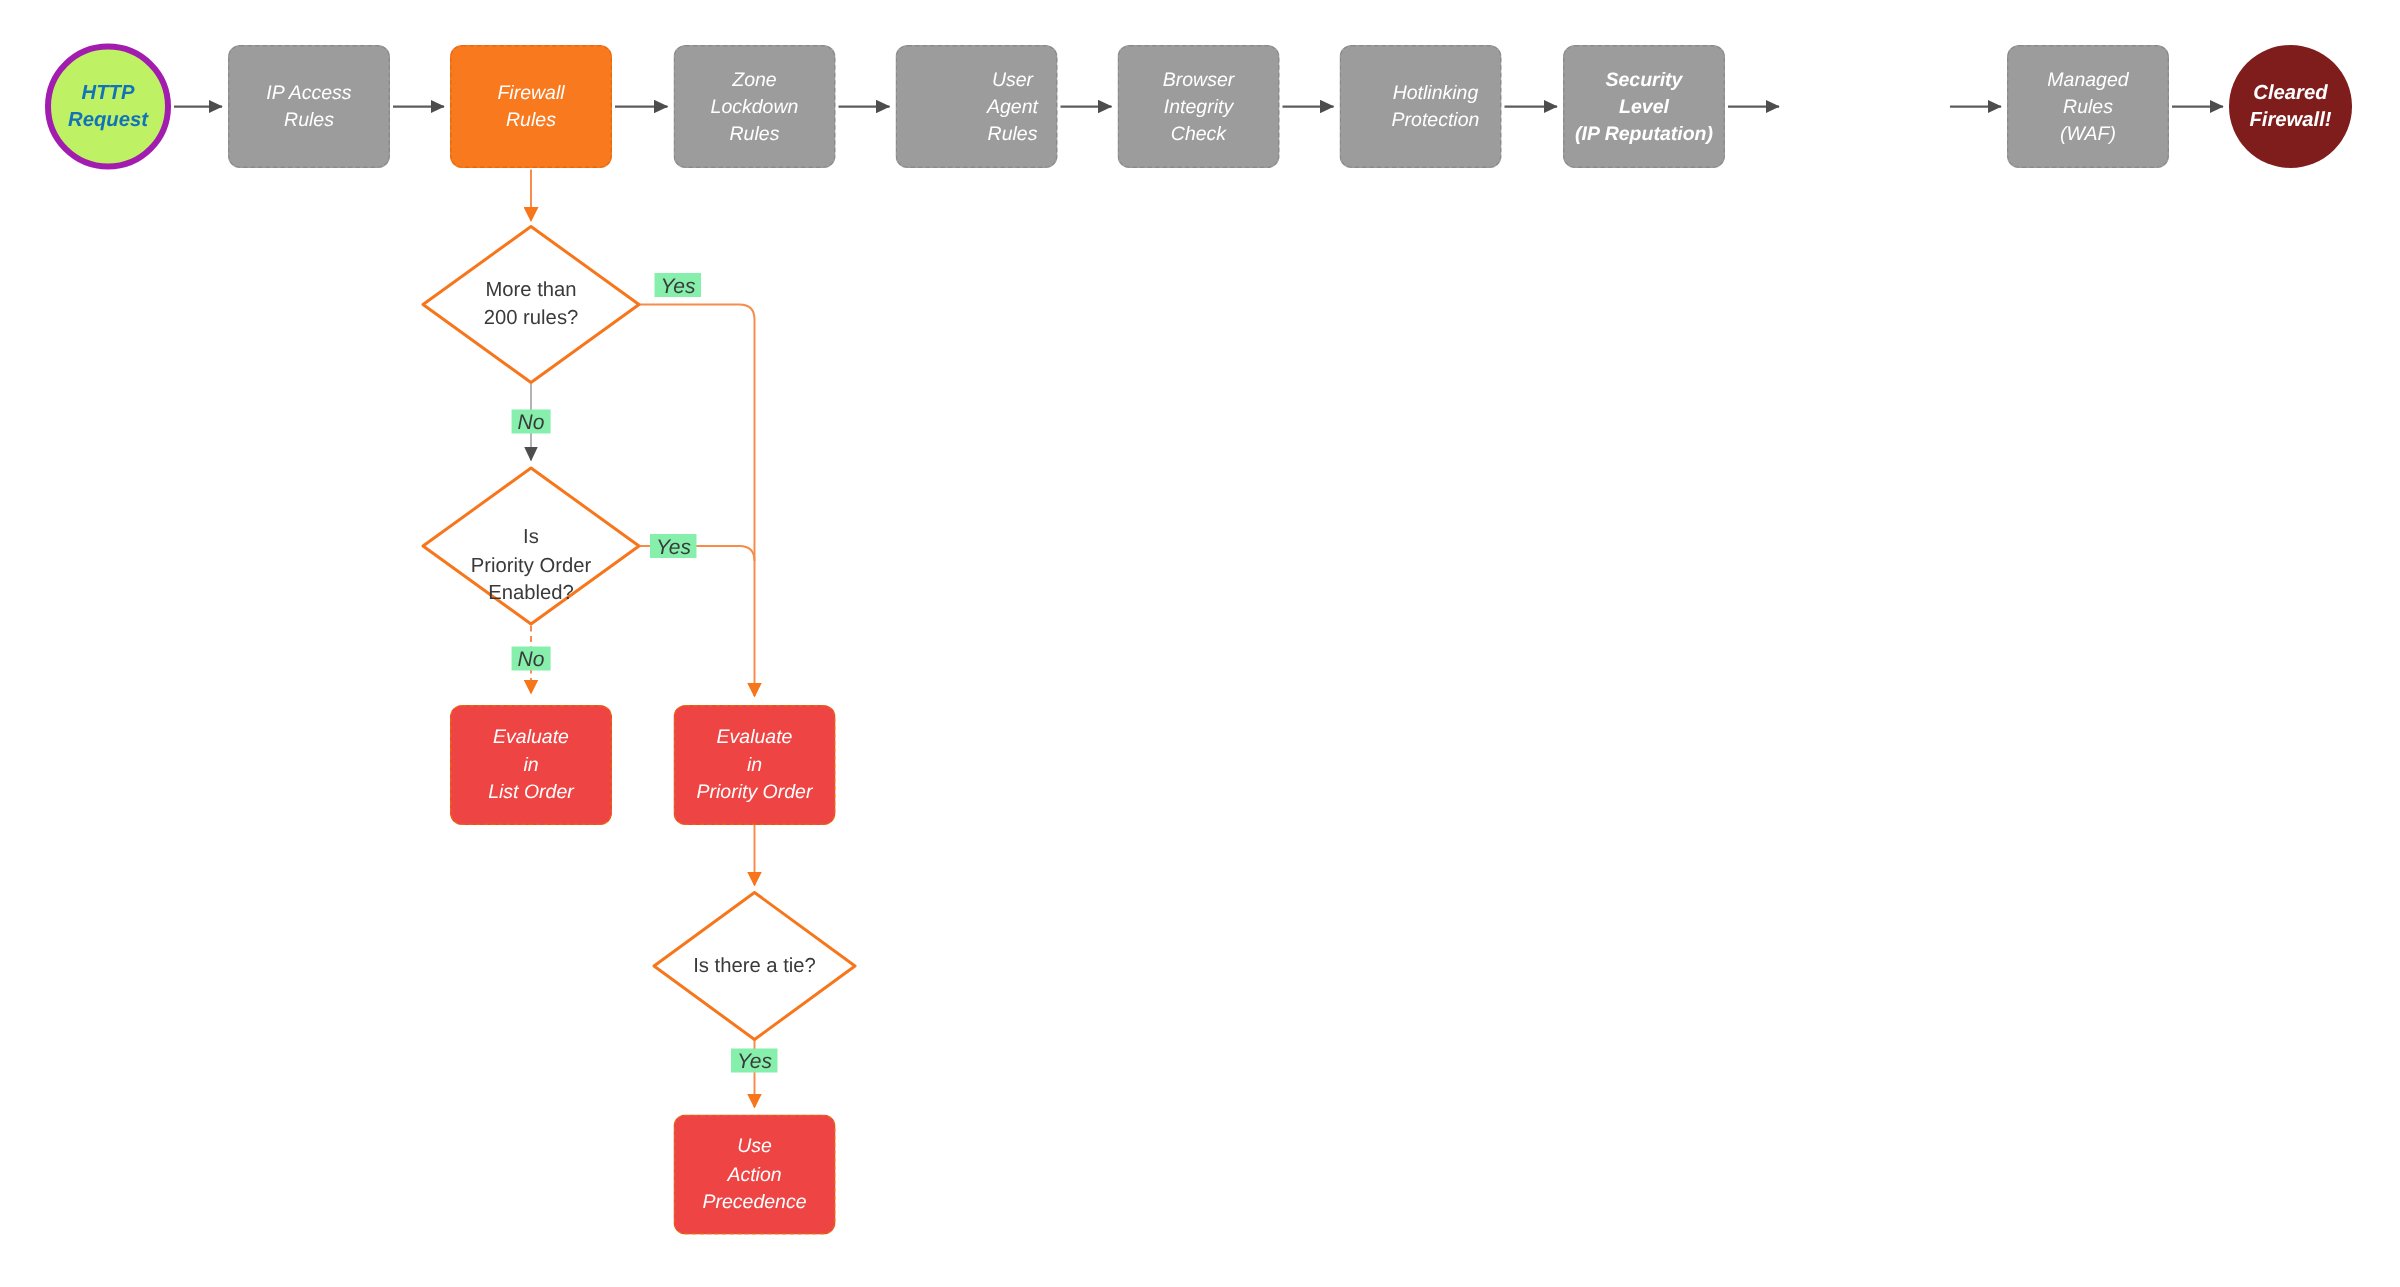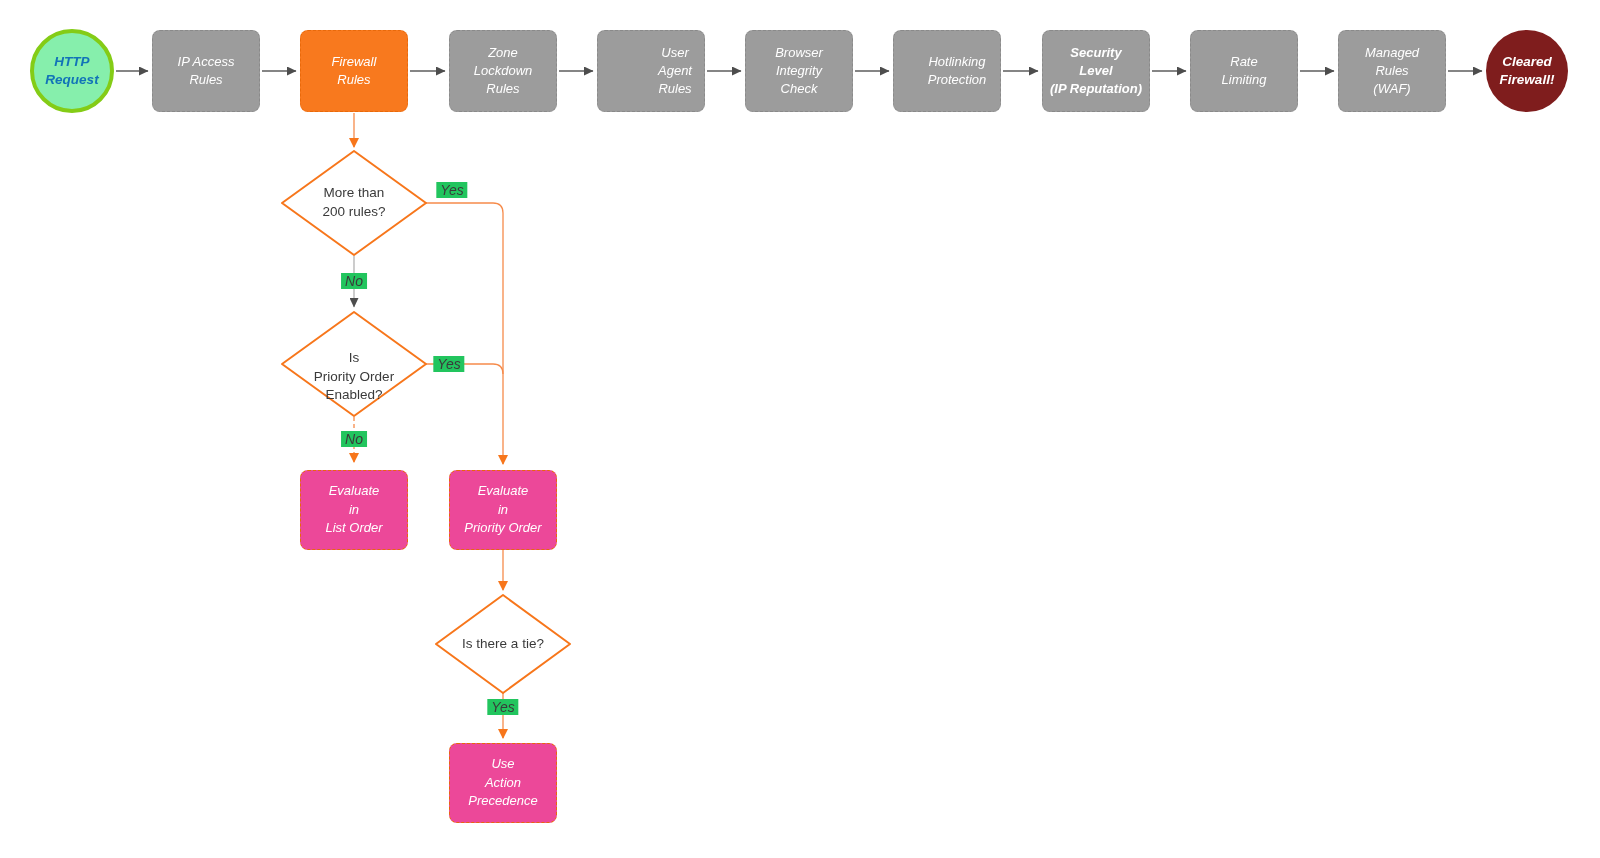--- a/index.html
+++ b/index.html
@@ -35,39 +35,39 @@
     border: 1px dashed #8a8a8a;
   }
   .box.orange {
     background: #f8791e;
     border: 1px dashed #e8690a;
   }
   .action {
     width: 108px;
     height: 80px;
     border-radius: 8px;
-    background: #ec4899;
+    background: #ef4444;
     border: 1px dashed #e8690a;
     font-size: 13px;
     font-style: italic;
     line-height: 1.45;
     color: #ffffff;
   }
   .circle {
     border-radius: 50%;
     font-size: 13.5px;
     font-weight: bold;
     font-style: italic;
     line-height: 1.35;
   }
   .circle.start {
     width: 84px;
     height: 84px;
-    background: #86efac;
-    border: 4px solid #84cc16;
+    background: #bef264;
+    border: 4px solid #a21caf;
     color: #1273b8;
   }
   .circle.end {
     width: 82px;
     height: 82px;
     background: #7f1d1d;
     border: none;
     color: #ffffff;
   }
   .diamond-label {
@@ -80,21 +80,21 @@
     font-size: 13.5px;
     line-height: 1.4;
     color: #3a3a3a;
   }
   .edge-label {
     position: absolute;
     transform: translate(-50%, -50%);
     font-size: 14px;
     font-style: italic;
     color: #3a3a3a;
-    background: #22c55e;
+    background: #86efac;
     padding: 0 4px;
     z-index: 3;
   }
   svg { display: block; }
 </style>
 </head>
 <body>
 
 <div class="canvas">
 
@@ -168,24 +168,20 @@
   </div>
   <div class="node box gray" style="left:893px; top:30px;padding-left:20px;">
     <span>Hotlinking
 Protection</span>
   </div>
   <div class="node box gray" style="left:1042px; top:30px;font-weight:bold;">
     <span>Security
 Level
 (IP Reputation)</span>
   </div>
-  <div class="node box gray" style="left:1190px; top:30px;">
-    <span>Rate
-Limiting</span>
-  </div>
   <div class="node box gray" style="left:1338px; top:30px;">
     <span>Managed
 Rules
 (WAF)</span>
   </div>
 
   <div class="node circle end" style="left:1486px; top:30px;">
     <span>Cleared
 Firewall!</span>
   </div>

